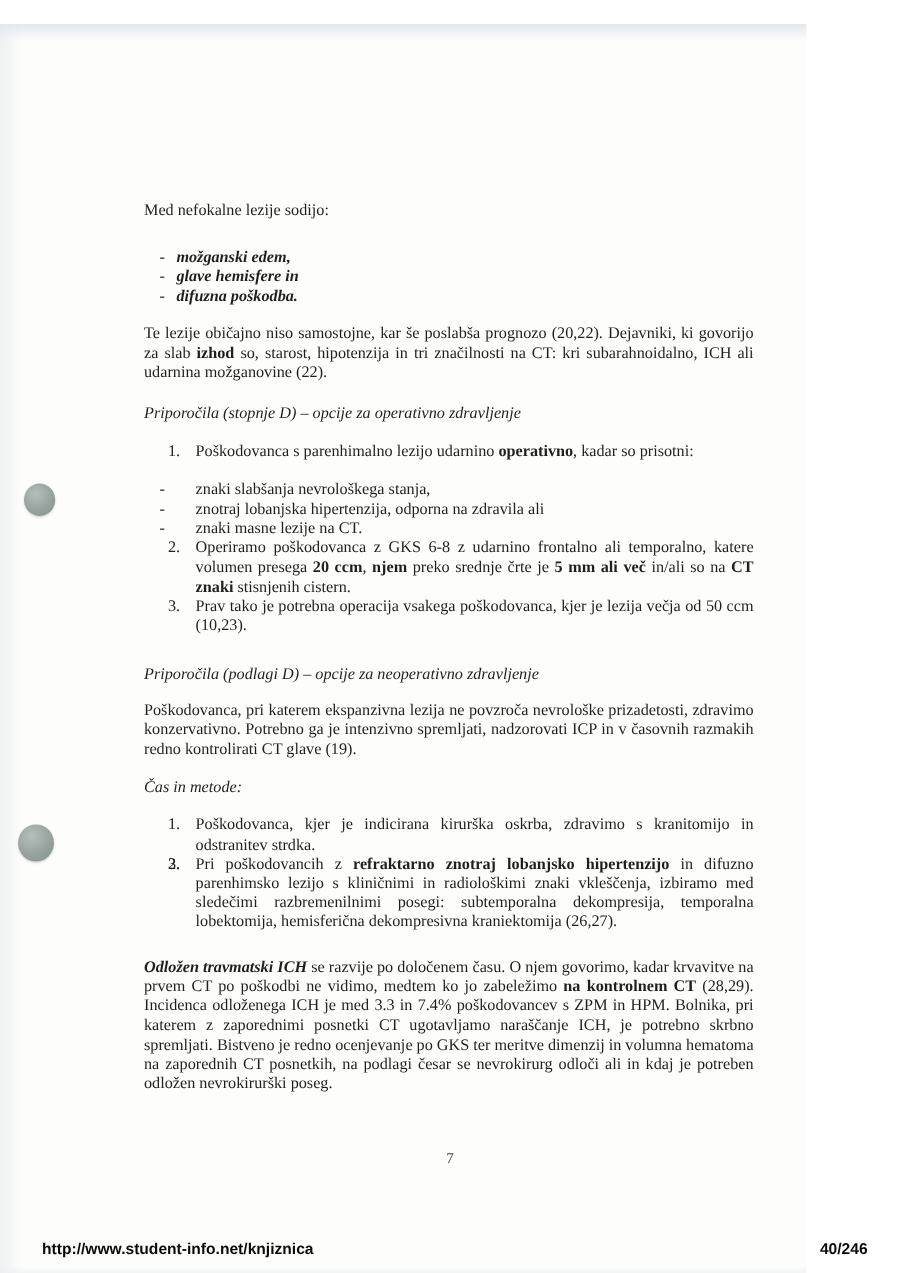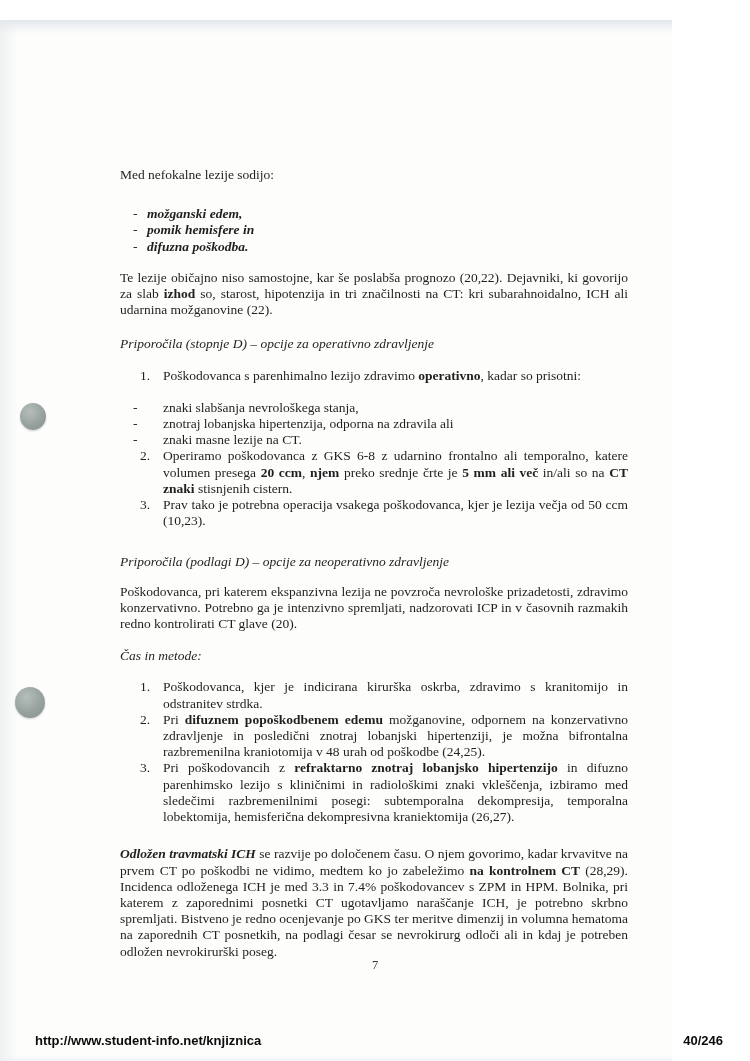--- a/index.html
+++ b/index.html
@@ -75,36 +75,36 @@
 
     <p class="para intro">Med nefokalne lezije sodijo:</p>
 
     <div class="bullet-list">
       <div class="bullet">
         <span class="mk">-</span>
         <span>možganski edem,</span>
       </div>
       <div class="bullet">
         <span class="mk">-</span>
-        <span>pomik hemisfere in</span>
+        <span>glave hemisfere in</span>
       </div>
       <div class="bullet">
         <span class="mk">-</span>
         <span>difuzna poškodba.</span>
       </div>
     </div>
 
     <p class="para para-prognosis"><span>Te lezije običajno niso samostojne, kar še poslabša prognozo (20,22). Dejavniki, ki govorijo za slab </span><span class="b">izhod</span><span> so, starost, hipotenzija in tri značilnosti na CT: kri subarahnoidalno, ICH ali udarnina možganovine (22).</span></p>
 
     <p class="heading h-op">Priporočila (stopnje D) – opcije za operativno zdravljenje</p>
 
     <div>
       <div class="li">
         <span class="mk">1.</span>
-        <span><span>Poškodovanca s parenhimalno lezijo zdravimo </span><span class="b">operativno</span><span>, kadar so prisotni:</span></span>
+        <span><span>Poškodovanca s parenhimalno lezijo udarnino </span><span class="b">operativno</span><span>, kadar so prisotni:</span></span>
       </div>
       <div class="li dash gap-above">
         <span class="mk">-</span>
         <span>znaki slabšanja nevrološkega stanja,</span>
       </div>
       <div class="li dash">
         <span class="mk">-</span>
         <span>znotraj lobanjska hipertenzija, odporna na zdravila ali</span>
       </div>
       <div class="li dash">
@@ -116,32 +116,31 @@
         <span><span>Operiramo poškodovanca z GKS 6-8 z udarnino frontalno ali temporalno, katere volumen presega </span><span class="b">20 ccm</span><span>, </span><span class="b">njem</span><span> preko srednje črte je </span><span class="b">5 mm ali več</span><span> in/ali so na </span><span class="b">CT znaki</span><span> stisnjenih cistern.</span></span>
       </div>
       <div class="li">
         <span class="mk">3.</span>
         <span><span>Prav tako je potrebna operacija vsakega poškodovanca, kjer je lezija večja od 50 ccm (10,23).</span></span>
       </div>
     </div>
 
     <p class="heading h-nonop">Priporočila (podlagi D) – opcije za neoperativno zdravljenje</p>
 
-    <p class="para para-conservative"><span>Poškodovanca, pri katerem ekspanzivna lezija ne povzroča nevrološke prizadetosti, zdravimo konzervativno. Potrebno ga je intenzivno spremljati, nadzorovati ICP in v časovnih razmakih redno kontrolirati CT glave (20).</span></p>
+    <p class="para para-conservative"><span>Poškodovanca, pri katerem ekspanzivna lezija ne povzroča nevrološke prizadetosti, zdravimo konzervativno. Potrebno ga je intenzivno spremljati, nadzorovati ICP in v časovnih razmakih redno kontrolirati CT glave (19).</span></p>
 
     <p class="heading h-time">Čas in metode:</p>
 
     <div>
       <div class="li">
         <span class="mk">1.</span>
         <span><span>Poškodovanca, kjer je indicirana kirurška oskrba, zdravimo s kranitomijo in odstranitev strdka.</span></span>
       </div>
       <div class="li">
         <span class="mk">2.</span>
-        <span><span>Pri </span><span class="b">difuznem popoškodbenem edemu</span><span> možganovine, odpornem na konzervativno zdravljenje in posledični znotraj lobanjski hipertenziji, je možna bifrontalna razbremenilna kraniotomija v 48 urah od poškodbe (24,25).</span></span>
       </div>
       <div class="li">
         <span class="mk">3.</span>
         <span><span>Pri poškodovancih z </span><span class="b">refraktarno znotraj lobanjsko hipertenzijo</span><span> in difuzno parenhimsko lezijo s kliničnimi in radiološkimi znaki vkleščenja, izbiramo med sledečimi razbremenilnimi posegi: subtemporalna dekompresija, temporalna lobektomija, hemisferična dekompresivna kraniektomija (26,27).</span></span>
       </div>
     </div>
 
     <p class="para para-delayed"><span class="b" style="font-style: italic;">Odložen travmatski ICH</span><span> se razvije po določenem času. O njem govorimo, kadar krvavitve na prvem CT po poškodbi ne vidimo, medtem ko jo zabeležimo </span><span class="b">na kontrolnem CT</span><span> (28,29). Incidenca odloženega ICH je med 3.3 in 7.4% poškodovancev s ZPM in HPM. Bolnika, pri katerem z zaporednimi posnetki CT ugotavljamo naraščanje ICH, je potrebno skrbno spremljati. Bistveno je redno ocenjevanje po GKS ter meritve dimenzij in volumna hematoma na zaporednih CT posnetkih, na podlagi česar se nevrokirurg odloči ali in kdaj je potreben odložen nevrokirurški poseg.</span></p>
 
   </div>

